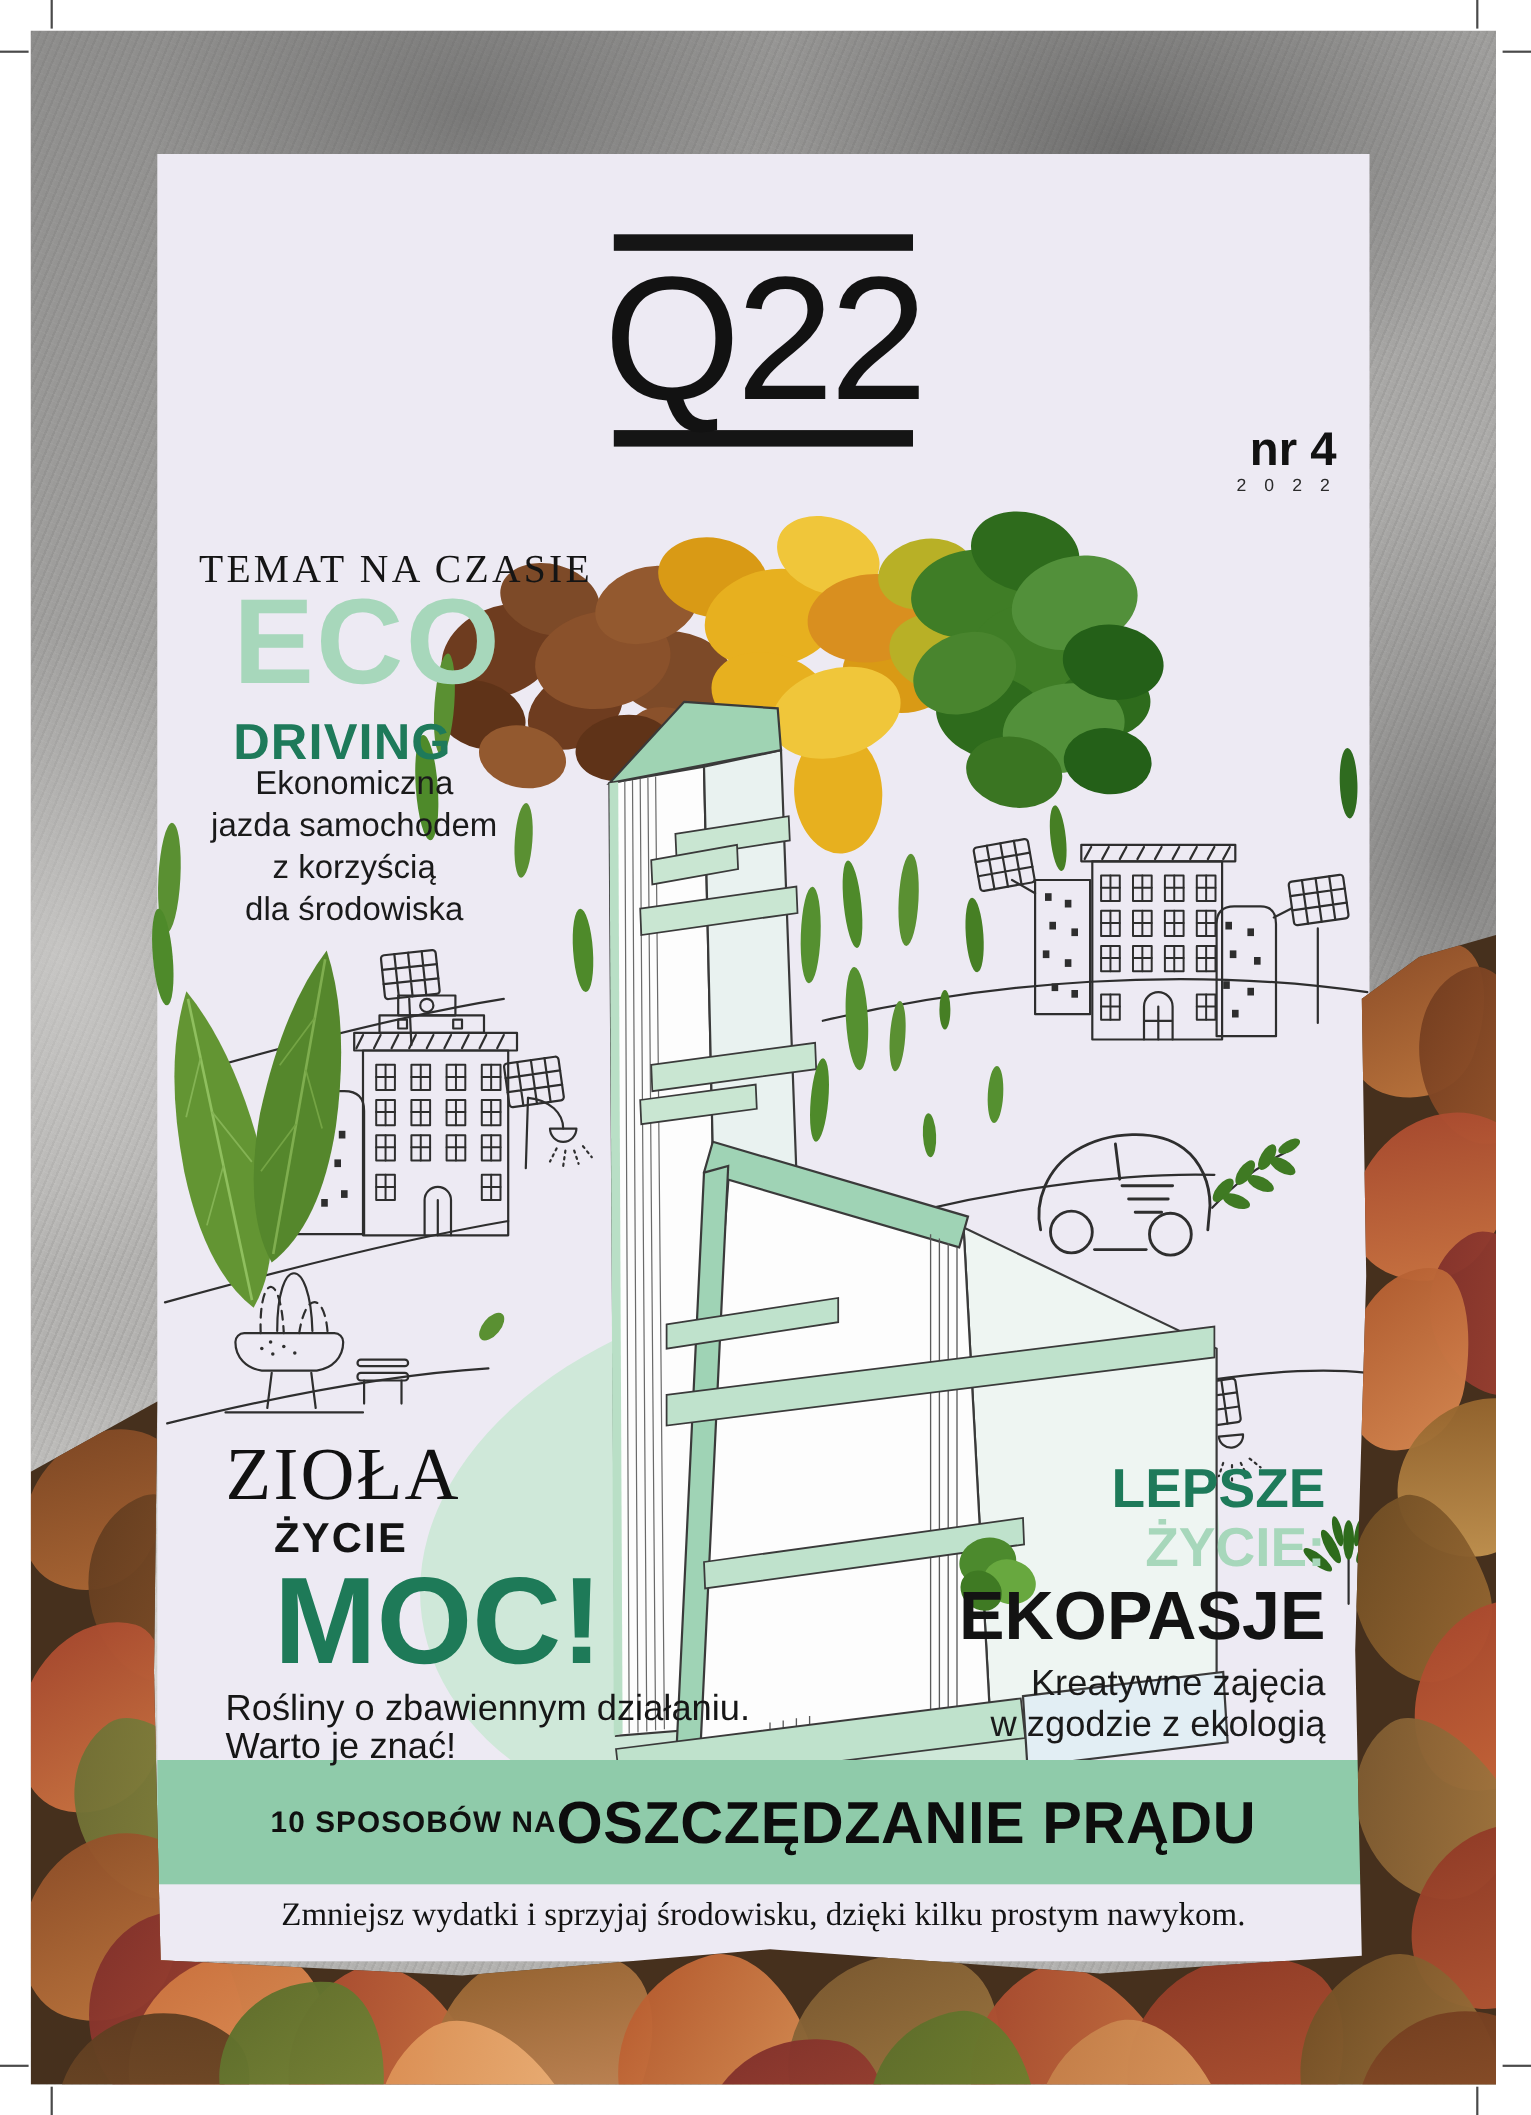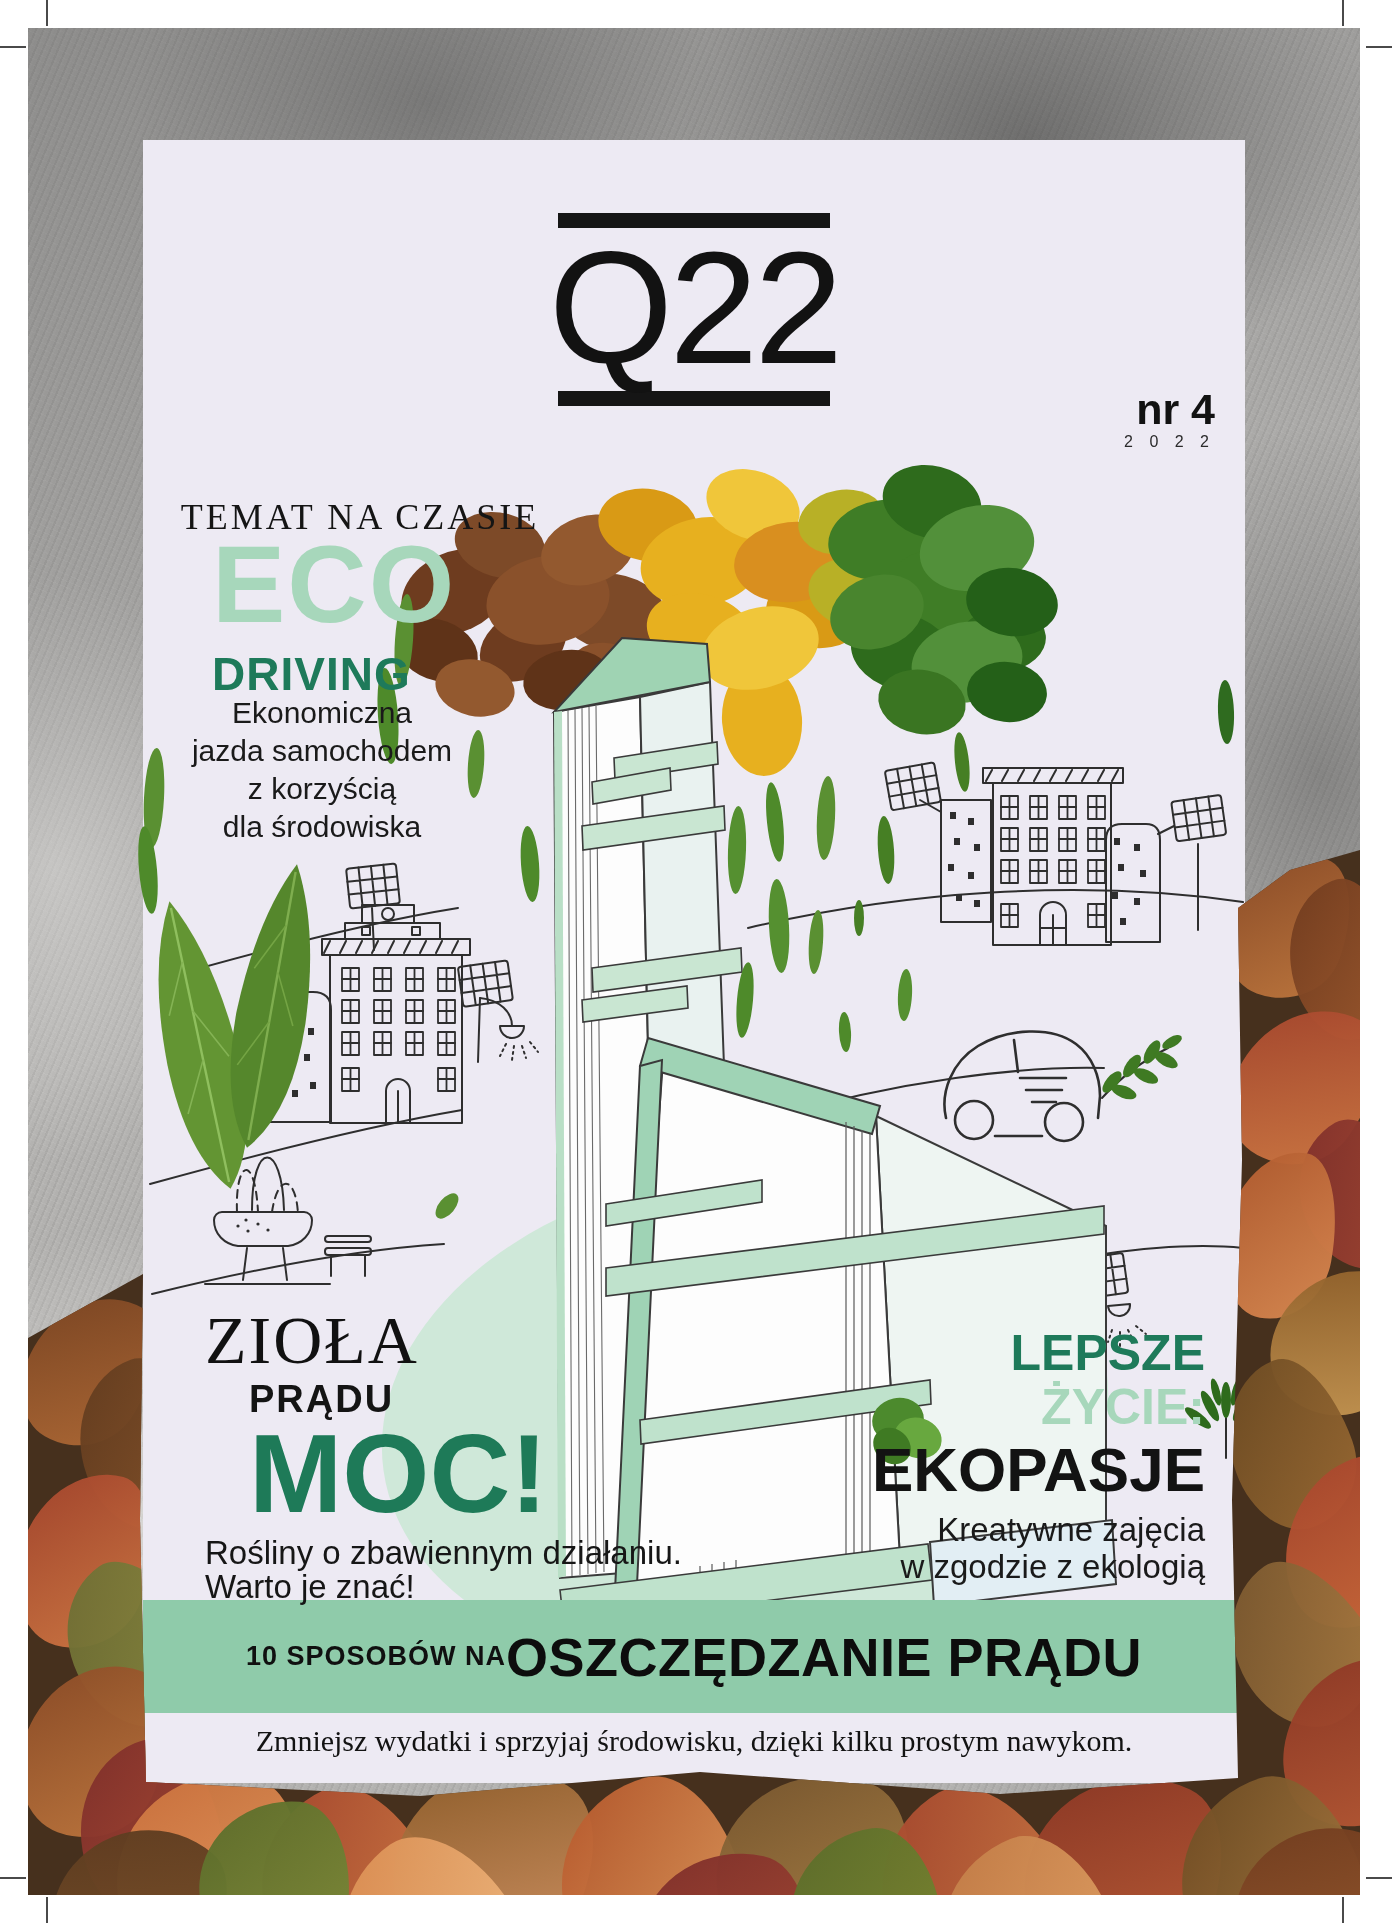--- a/index.html
+++ b/index.html
@@ -475,21 +475,21 @@
   </div>
   <div class="txt fdesc">
     <div>Ekonomiczna</div>
     <div>jazda samochodem</div>
     <div>z korzyścią</div>
     <div>dla środowiska</div>
   </div>
 
   <div class="txt ziola">
     <div class="s1">ZIOŁA</div>
-    <div class="s2">PRĄDU</div>
+    <div class="s2">ŻYCIE</div>
     <div class="s3">MOC!</div>
     <div class="sd">
       <div>Rośliny o zbawiennym działaniu.</div>
       <div>Warto je znać!</div>
     </div>
   </div>
 
   <div class="txt lepsze">
     <div class="e1">LEPSZE</div>
     <div class="e2">ŻYCIE:</div>

